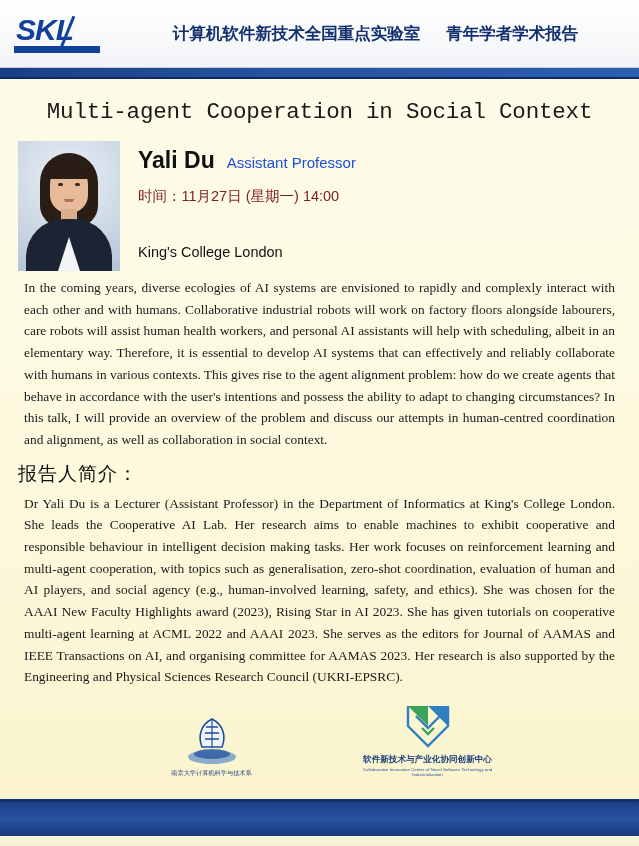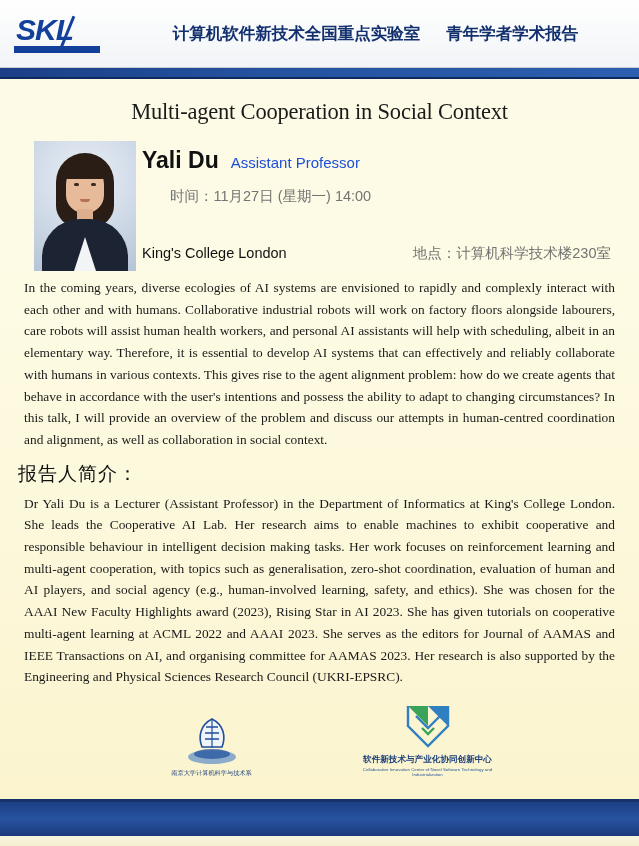--- a/index.html
+++ b/index.html
@@ -88,32 +88,32 @@
     content: "";
     position: absolute;
     left: 0; right: 0; bottom: -2px;
     height: 2px;
     background: #0e2a5c;
   }
 
   
   .talk-title {
     text-align: center;
-    font-family: Liberation Serif, serif;
+    font-family: Liberation Mono, monospace;
     font-size: 22.5px;
     color: #1a1a1a;
     margin: 22px 0 16px 0;
     letter-spacing: -0.2px;
   }
 
   
   .speaker {
     display: flex;
-    padding: 0 26px 0 34px;
-    gap: 6px;
+    padding: 0 26px 0 18px;
+    gap: 18px;
     align-items: stretch;
     height: 132px;
   }
   .photo {
     width: 102px;
     height: 130px;
     flex: 0 0 auto;
     border: 0;
     background: linear-gradient(180deg,#dfe6ef 0%, #cdd8e6 55%, #b9c6d8 100%);
     position: relative;
@@ -222,24 +222,23 @@
   .row-2 { margin-top: 13px; }
   .row-3 { margin-top: 38px; }
   .sp-dept, .sp-univ {
     font-family: "Liberation Sans", sans-serif;
     font-size: 14.5px;
     color: #111;
   }
   .meta {
     font-family: "Liberation Sans", sans-serif;
     font-size: 14.5px;
-    color: #737373;
+    color: #7f1d1d;
     white-space: nowrap;
     padding-right: 2px;
-    margin-left: 28px;
   }
 
   
   .section-head {
     font-size: 19px;
     color: #111;
     margin: 10px 0 2px 18px;
     letter-spacing: 1px;
   }
   .body-text {
@@ -344,21 +343,20 @@
     <div class="speaker-info">
       <div class="row-name">
         <span class="sp-name">Yali Du</span>
         <span class="sp-rank">Assistant Professor</span>
       </div>
       <div class="row-2">
         <span class="meta">时间：11月27日 (星期一) 14:00</span>
       </div>
       <div class="row-3">
         <span class="sp-univ">King's College London</span>
-        <span class="meta">地点：计算机科学技术楼230室</span>
       </div>
     </div>
   </div>
 
   <div class="body-text" id="abstract-text">In the coming years, diverse ecologies of AI systems are envisioned to rapidly and complexly interact with each other and with humans. Collaborative industrial robots will work on factory floors alongside labourers, care robots will assist human health workers, and personal AI assistants will help with scheduling, albeit in an elementary way. Therefore, it is essential to develop AI systems that can effectively and reliably collaborate with humans in various contexts. This gives rise to the agent alignment problem: how do we create agents that behave in accordance with the user's intentions and possess the ability to adapt to changing circumstances? In this talk, I will provide an overview of the problem and discuss our attempts in human-centred coordination and alignment, as well as collaboration in social context.</div>
 
   <div class="section-head">报告人简介：</div>
   <div class="body-text" id="bio-text">Dr Yali Du is a Lecturer (Assistant Professor) in the Department of Informatics at King's College London. She leads the Cooperative AI Lab. Her research aims to enable machines to exhibit cooperative and responsible behaviour in intelligent decision making tasks. Her work focuses on reinforcement learning and multi-agent cooperation, with topics such as generalisation, zero-shot coordination, evaluation of human and AI players, and social agency (e.g., human-involved learning, safety, and ethics). She was chosen for the AAAI New Faculty Highlights award (2023), Rising Star in AI 2023. She has given tutorials on cooperative multi-agent learning at ACML 2022 and AAAI 2023. She serves as the editors for Journal of AAMAS and IEEE Transactions on AI, and organising committee for AAMAS 2023. Her research is also supported by the Engineering and Physical Sciences Research Council (UKRI-EPSRC).</div>
 
   <div class="bottom-logos">

